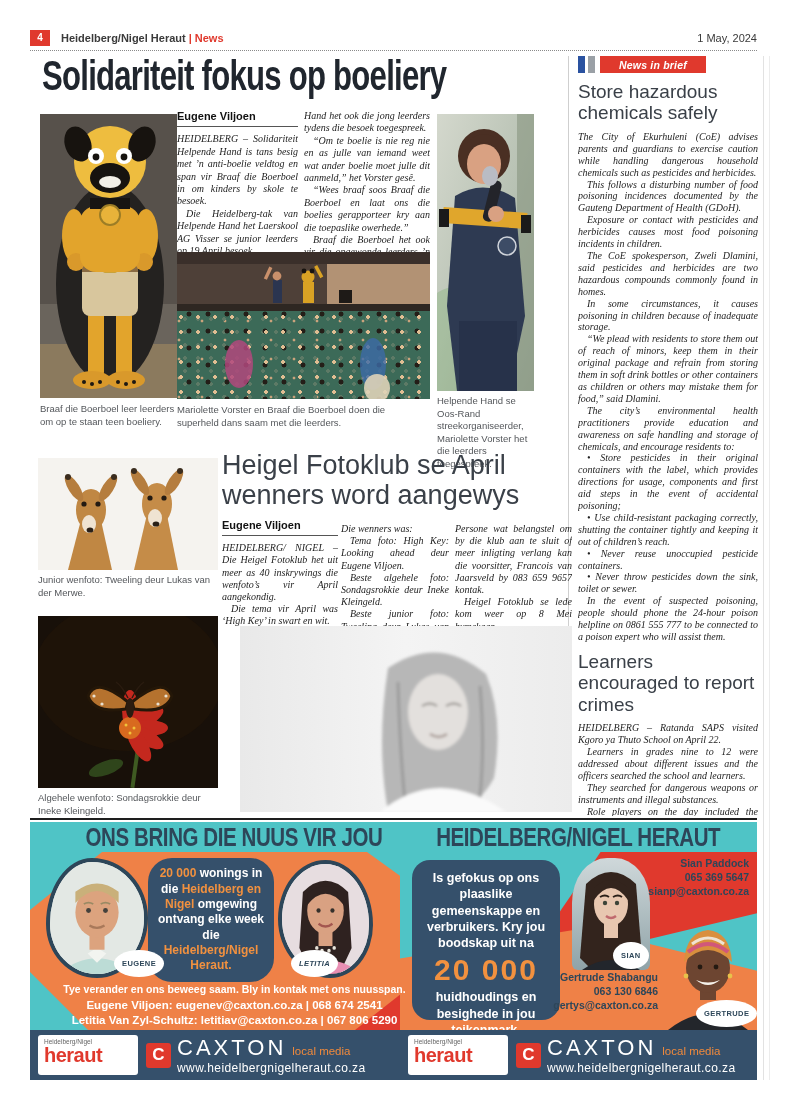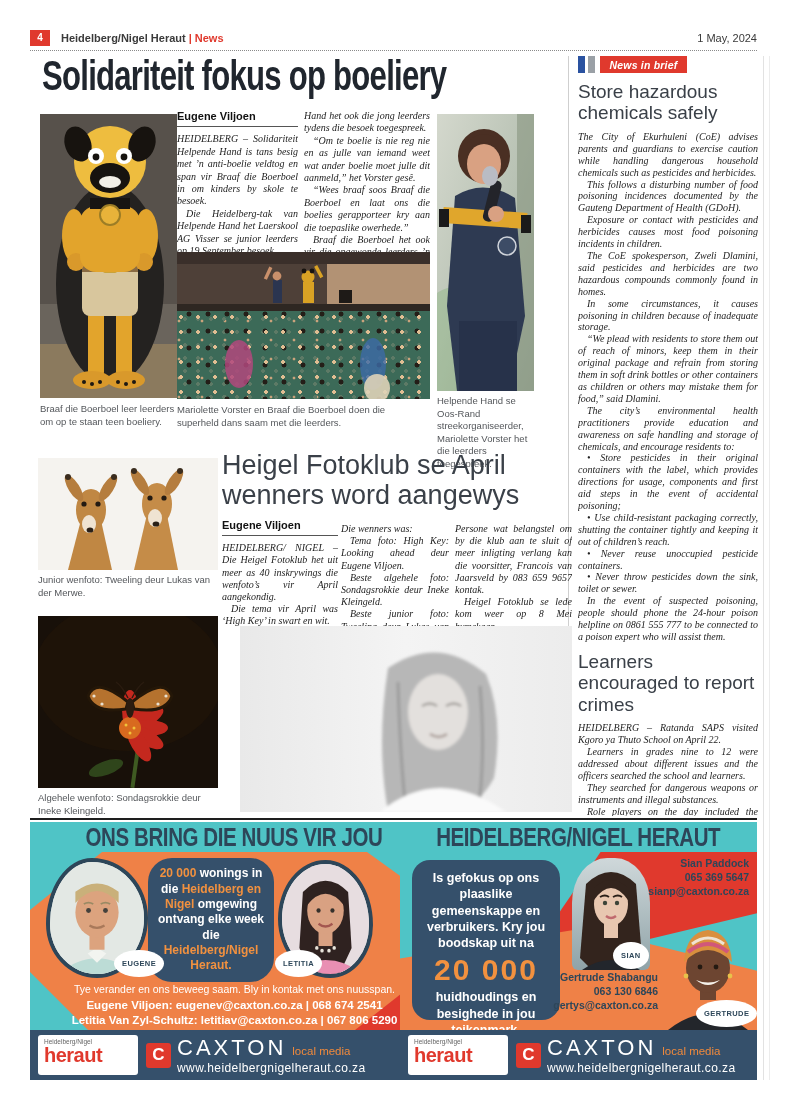--- a/index.html
+++ b/index.html
@@ -57,21 +57,21 @@
   .cap-impala{left:38px;top:574px;width:180px;}
   .cap-butterfly{left:38px;top:792px;width:180px;}
   .cap-portrait{left:462px;top:757px;width:106px;text-align:right;z-index:3;}
 
   .vdiv{position:absolute;left:568px;top:56px;width:1px;height:756px;background:#cfcfcf;}
   .edge1{position:absolute;left:763px;top:56px;width:1px;height:1024px;background:#e2e2e2;}
   .edge2{position:absolute;left:769px;top:56px;width:1px;height:1024px;background:#ececec;}
 
   
   .brief{position:absolute;left:578px;top:56px;width:180px;height:760px;overflow:hidden;}
-  .brief-header{display:flex;height:17px;width:109px;margin-bottom:1px;}
+  .brief-header{display:flex;height:17px;width:128px;margin-bottom:1px;}
   .bar-blue{width:7px;background:#2a52a0;margin-right:3px;}
   .bar-gray{width:7px;background:#9aa0a6;margin-right:5px;}
   .bar-red{flex:1;background:#e0392d;color:#fff;font-size:10.5px;font-weight:700;font-style:italic;
            display:flex;align-items:center;justify-content:center;letter-spacing:.2px;}
   .brief-title{font-size:19px;font-weight:400;color:#3a4048;line-height:1.13;margin:8px 0 7px;}
   .brief-body{font-size:10px;line-height:11.9px;}
 
   
   .fk-head{position:absolute;left:222px;top:450px;width:352px;font-size:27px;font-weight:400;
            color:#3a4048;line-height:1.12;}
@@ -104,25 +104,25 @@
   .blob svg{display:block;width:100%;height:100%;}
   .blob-eugene{left:16px;top:6px;width:102px;height:120px;border-radius:45% 55% 50% 50%/55% 50% 50% 45%;}
   .blob-letitia{left:248px;top:8px;width:95px;height:118px;border-radius:50% 50% 45% 55%/50% 55% 45% 50%;}
   .navy-blob{position:absolute;left:118px;top:6px;width:126px;height:124px;background:#35506b;border-radius:24px;
              display:flex;align-items:center;justify-content:center;text-align:center;padding:6px;}
   .navy-blob .bl-txt{font-size:12px;font-weight:700;color:#fff;line-height:1.28;}
   .hl-orange{color:#f2913f;}
   .badge{position:absolute;background:#fff;color:#2d4659;font-weight:700;font-size:7.5px;letter-spacing:.4px;
          padding:9px 8px;border-radius:50%;z-index:4;}
   .badge-eugene{left:84px;top:98px;}
-  .badge-letitia{left:245px;top:98px;}
+  .badge-letitia{left:261px;top:98px;font-style:italic;}
   .badge-sian{left:213px;top:90px;}
   .badge-gertrude{left:296px;top:148px;}
   .ad-left-lines{position:absolute;left:4px;right:4px;top:131px;text-align:center;color:#fff;z-index:3;}
-  .ad-left-lines .l1{font-weight:400;font-size:10.5px;margin-bottom:3px;}
+  .ad-left-lines .l1{font-weight:700;font-size:10.5px;margin-bottom:3px;}
   .ad-left-lines .l2,.ad-left-lines .l3{font-weight:700;font-size:11.5px;line-height:1.3;}
   .navy-box{position:absolute;left:12px;top:8px;width:148px;height:160px;background:#35506b;border-radius:18px;
             text-align:center;padding:10px 8px;color:#fff;z-index:3;}
   .nb1,.nb2{font-size:12.5px;font-weight:700;line-height:1.3;}
   .nb-num{font-size:30px;font-weight:800;color:#f2913f;letter-spacing:2px;margin:2px 0;}
   .sian-photo{position:absolute;left:172px;top:6px;width:78px;height:112px;overflow:hidden;
               border-radius:45% 45% 6px 6px/40% 40% 6px 6px;z-index:2;}
   .gertrude-photo{position:absolute;left:264px;top:68px;width:88px;height:110px;z-index:2;}
   .sian-photo svg,.gertrude-photo svg{display:block;width:100%;height:100%;}
   .c-sian{position:absolute;right:8px;top:4px;text-align:right;color:#2d4659;font-weight:700;
@@ -190,21 +190,21 @@
       <circle cx="56" cy="42" r="8" fill="#fff"></circle>
         <circle cx="84" cy="42" r="8" fill="#fff"></circle>
       <circle cx="56" cy="43" r="3.4" fill="#17130f"></circle>
         <circle cx="84" cy="43" r="3.4" fill="#17130f"></circle>
     </svg>
   </div>
 
   <div class="col1 serif" data-interactable="false">
     <div class="byline" data-interactable="false">Eugene Viljoen</div>
     <p data-interactable="false">HEIDELBERG – Solidariteit Helpende Hand is tans besig met ’n anti-boelie veldtog en span vir Braaf die Boerboel in om kinders by skole te besoek.</p>
-    <p data-interactable="false">Die Heidelberg-tak van Helpende Hand het Laerskool AG Visser se junior leerders op 19 September besoek.</p>
+    <p data-interactable="false">Die Heidelberg-tak van Helpende Hand het Laerskool AG Visser se junior leerders op 19 April besoek.</p>
 
   </div>
 
   <div class="col2 serif" data-interactable="false">
     <p data-interactable="false">Hand het ook die jong leerders tydens die besoek toegespreek.</p>
     <p data-interactable="false">“Om te boelie is nie reg nie en as julle van iemand weet wat ander boelie moet julle dit aanmeld,” het Vorster gesê.</p>
     <p data-interactable="false">“Wees braaf soos Braaf die Boerboel en laat ons die boelies gerapporteer kry aan die toepaslike owerhede.”</p>
     <p data-interactable="false">Braaf die Boerboel het ook vir die opgewonde leerders ’n nuwe anti-boelie dans geleer.</p>
   </div>
 

